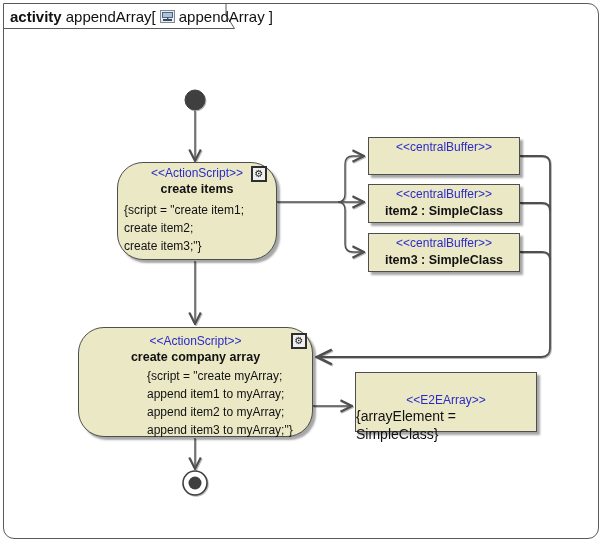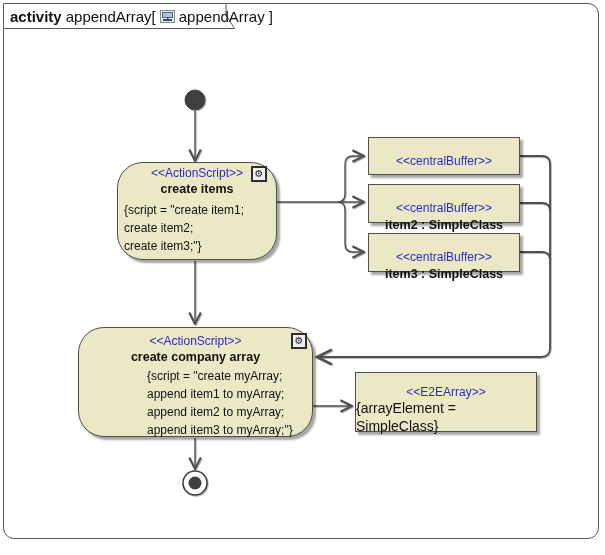--- a/index.html
+++ b/index.html
@@ -13,28 +13,28 @@
   svg.layer{position:absolute;left:0;top:0;width:605px;height:555px;z-index:2;}
   .edgegrp{filter:drop-shadow(1.5px 1.5px 0.6px rgba(0,0,0,0.28));}
 
   .tabtext{position:absolute;left:10px;top:7px;z-index:3;display:flex;align-items:center;
            gap:4px;font-size:15px;height:18px;white-space:pre;}
   .tabtext .kw{font-weight:bold;}
 
   .node{position:absolute;z-index:4;background:#ebe8c6;border:1.4px solid #4e4e4e;
         box-sizing:border-box;box-shadow:3px 3px 2px rgba(0,0,0,0.35);}
   .action{border-radius:26px;padding-top:3px;}
-  .rectnode{border-radius:0;padding-top:16px;}
+  .rectnode{border-radius:0;padding-top:2px;}
 
   .a1{left:117px;top:162px;width:160px;height:98px;}
   .a2{left:78px;top:327px;width:235px;height:110px;padding-top:6px;}
   .b1{left:368px;top:137px;width:152px;height:38px;}
   .b2{left:368px;top:184px;width:152px;height:39px;}
   .b3{left:368px;top:233px;width:152px;height:39px;}
-  .obj{left:355px;top:372px;width:182px;height:60px;padding-top:12px;}
+  .obj{left:355px;top:372px;width:182px;height:60px;padding-top:20px;}
 
   .stereo{color:#2a2ac8;font-size:12px;line-height:14px;text-align:center;}
   .bname{font-weight:bold;font-size:12.5px;line-height:18px;text-align:center;}
   .bname.buf{line-height:17px;margin-top:2px;}
   .script{font-size:12px;line-height:18px;margin-top:3px;}
   .a1 .script{padding-left:6px;}
   .a2 .script{padding-left:68px;margin-top:1px;}
   .constraint{font-size:14px;line-height:18px;text-align:left;}
 
   .gearbox{position:absolute;width:16px;height:16px;border:2px solid #2e2e2e;background:#efefef;

